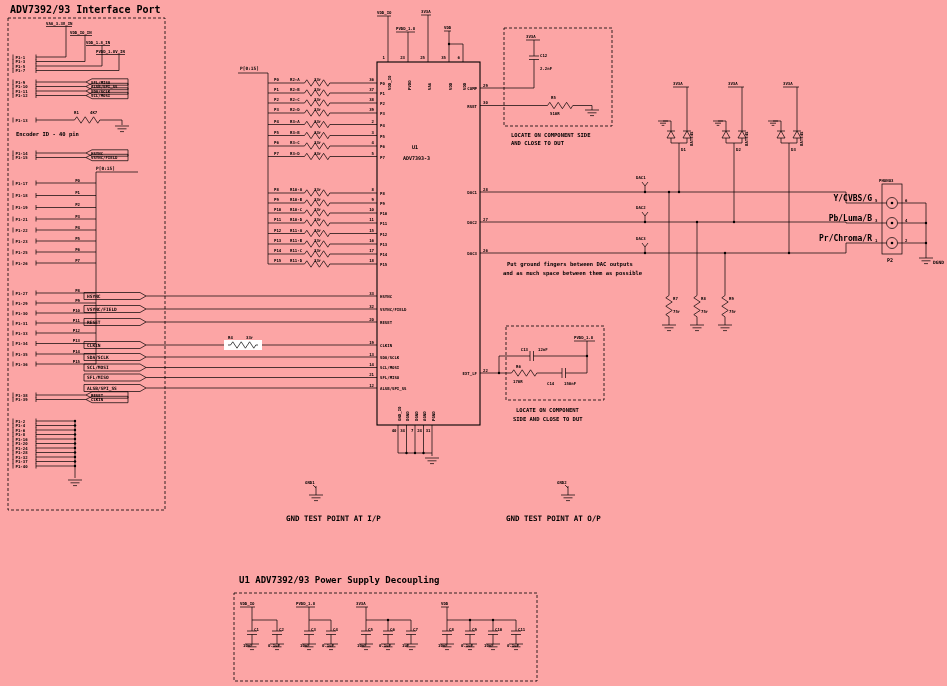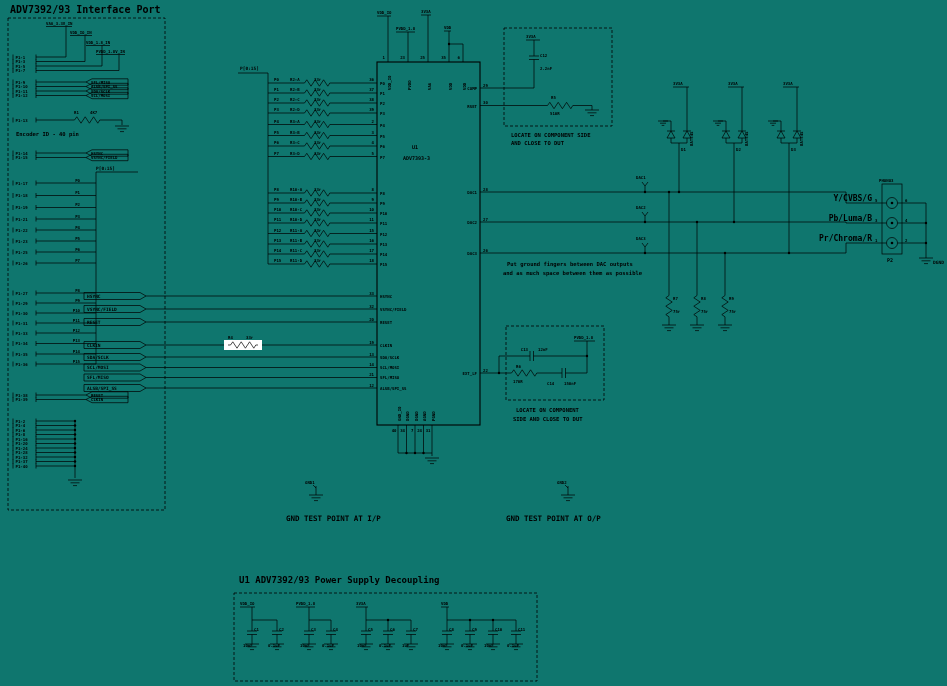--- a/index.html
+++ b/index.html
@@ -1,16 +1,16 @@
 <!DOCTYPE html>
 <html><head>
 <meta charset="utf-8">
 <style>
   html,body{margin:0;padding:0;background:#fff;}
-  #page{width:947px;height:686px;background:#0f766e;position:relative;overflow:hidden;}
+  #page{width:947px;height:686px;background:#fca5a5;position:relative;overflow:hidden;}
   svg text{font-family:"DejaVu Sans Mono",monospace;font-weight:bold;fill:#000;}
   .t4{font-size:4px}.t45{font-size:4.5px}.t5{font-size:5px}.t55{font-size:5.5px}
   .t75{font-size:7.5px}.t8{font-size:8px}.t9{font-size:9px}.t10{font-size:10px}
   .w{stroke:#000;stroke-width:0.7;fill:none}
   .w2{stroke:#000;stroke-width:1.1;fill:none}
   .dash{stroke:#000;stroke-width:0.8;fill:none;stroke-dasharray:3 2}
   .d{fill:#000;stroke:none}
   .mask{fill:#fff;stroke:none}
 </style>
 </head>

